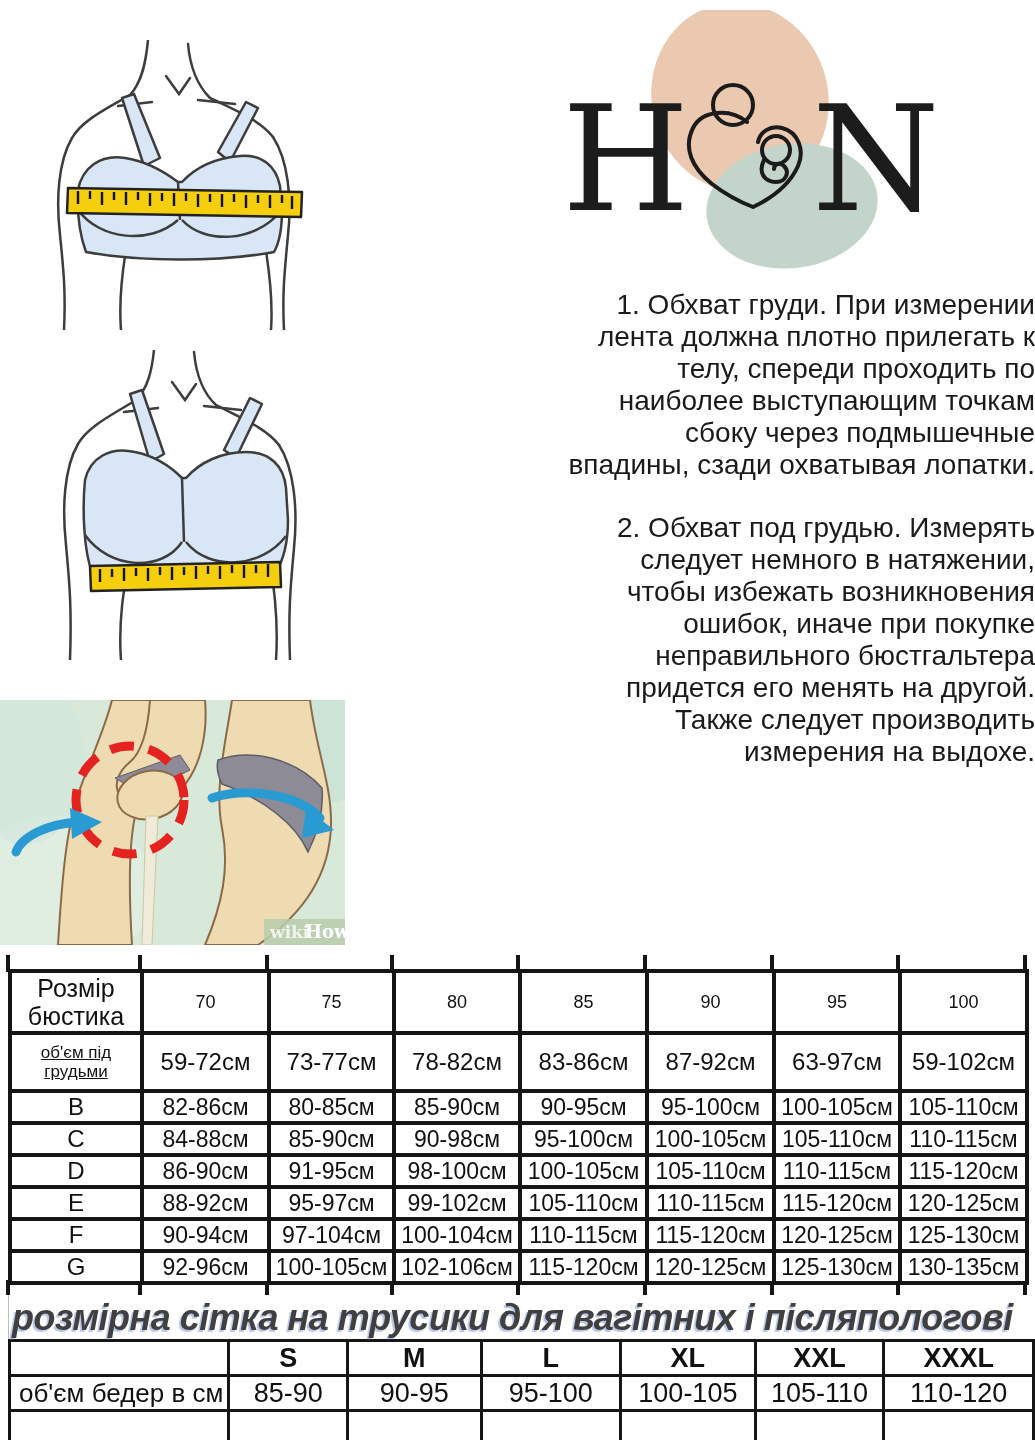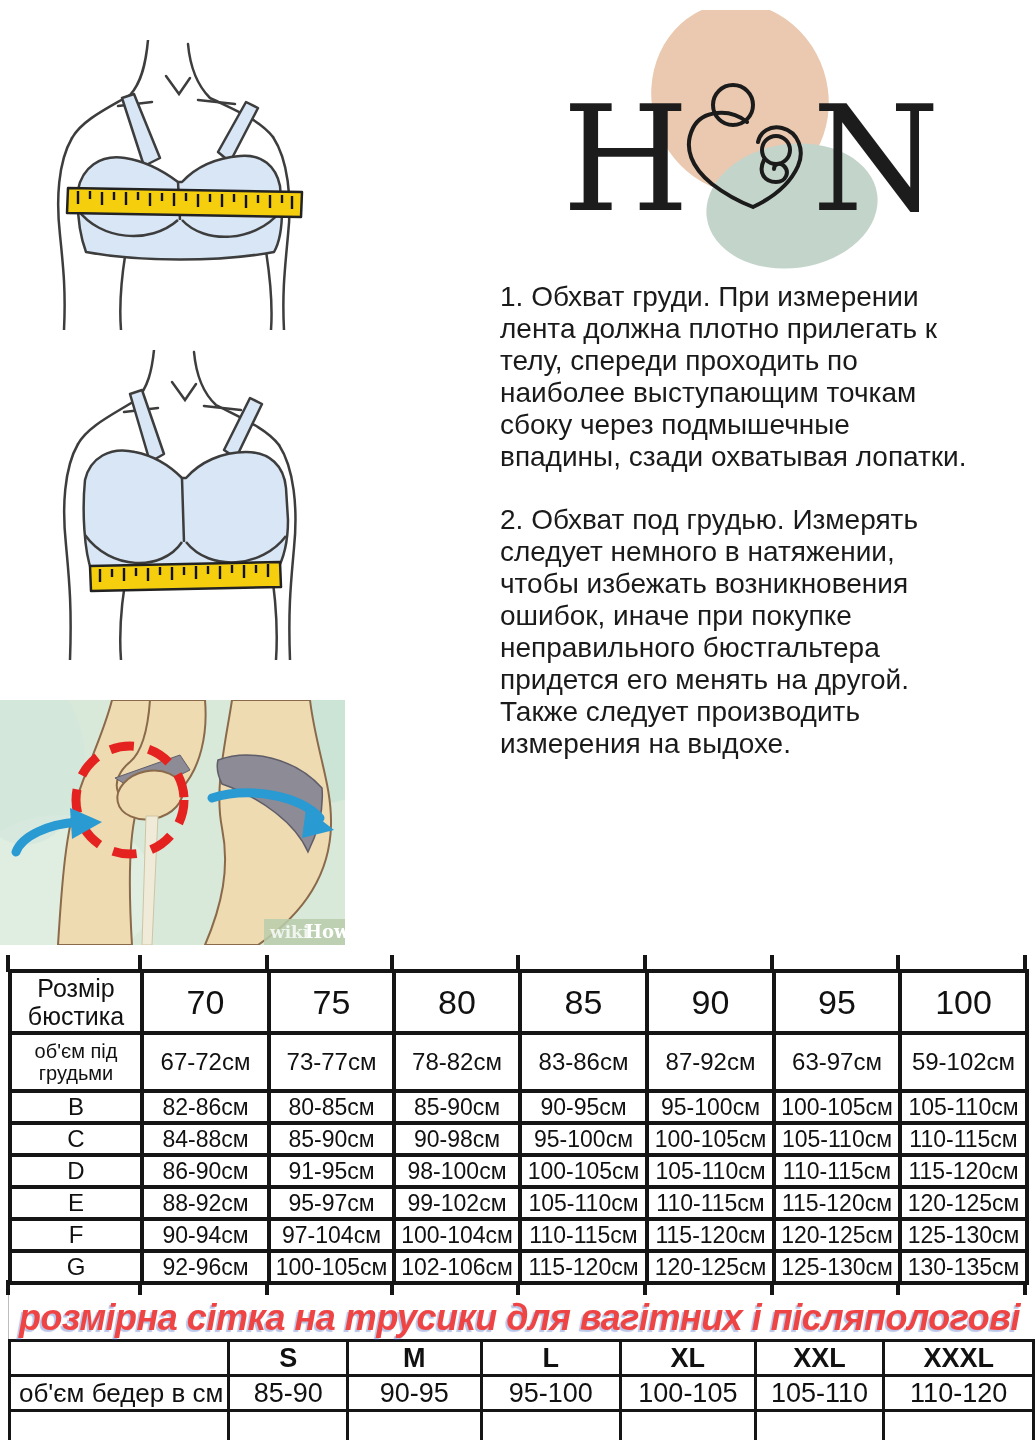--- a/index.html
+++ b/index.html
@@ -1,45 +1,45 @@
 <!DOCTYPE html>
 <html style="--tape-yellow: #f5cf0d; --bra-blue: #d8e6f5; --line-dark: #3d3d3d; --logo-peach: #eac9b0; --logo-sage: #c3d4ca; --photo-green: #d8e9d9; --skin-tan: #eedbb2; --underwear-gray: #8d8b96; --circle-red: #e42320; --arrow-blue: #2a9ad2; --wikihow-green: #b9cdaa;"><head>
 <meta charset="utf-8">
 <style>
   html,body{margin:0;padding:0;background:#ffffff;}
   .page{position:relative;width:1035px;height:1440px;background:#fff;overflow:hidden;
         font-family:"Liberation Sans",sans-serif;color:#161616;}
 
   
   .instructions{position:absolute;left:500px;top:281px;width:535px;z-index:5;}
-  .instructions p{margin:0 0 31px 0;font-size:28px;line-height:32px;text-align:left;
+  .instructions p{margin:8px 0 31px 0;font-size:28px;line-height:32px;text-align:right;
                   white-space:pre-line;color:#1a1a1a;}
   .instructions p.p2{margin-bottom:36px;}
   .instructions p.p3{margin-bottom:0;}
 
   
   table{border-collapse:collapse;table-layout:fixed;background:#fff;}
   .t1{position:absolute;left:8px;top:969px;z-index:2;}
   .t1 td{border:4px solid #151515;text-align:center;vertical-align:middle;padding:0;
          font-size:23px;color:#111;}
-  .t1 .hdr td{font-size:34px;height:58px;}
+  .t1 .hdr td{font-size:18px;height:58px;}
   .t1 .hdr td.rowlabel{font-size:25px;line-height:1.12;}
   .t1 .underbust td{height:54px;font-size:24px;}
-  .t1 .underbust td.rowlabel{font-size:20px;line-height:1.12;}
+  .t1 .underbust td.rowlabel{font-size:17px;line-height:1.12;text-decoration:underline;}
   .t1 .cup td{height:27px;}
   .t1 td.rowlabel{font-size:24px;}
 
   
   .stub{position:absolute;width:4px;background:#151515;z-index:1;}
   .grayline{position:absolute;width:1px;background:#bdbdbd;z-index:1;}
 
   
   .panties-heading{position:absolute;left:12px;top:1297px;width:1015px;z-index:3;
-    font-size:36px;font-weight:bold;font-style:italic;color:#ef4444;letter-spacing:-0.5px;
-    text-shadow:-2px 2px 1px rgba(55,90,190,0.35);white-space:nowrap;text-align:center;}
+    font-size:36px;font-weight:bold;font-style:italic;color:#404040;letter-spacing:-0.5px;
+    text-shadow:-2px 2px 1px rgba(55,90,190,0.35);white-space:nowrap;}
   .t2{position:absolute;left:8px;top:1339px;z-index:2;}
   .t2 td,.t2 th{border:3px solid #151515;text-align:center;vertical-align:middle;padding:0;
          font-size:27px;color:#111;}
   .t2 .hdr th{font-weight:bold;height:32px;}
   .t2 .data td{height:32px;}
   .t2 .empty td{height:34px;}
   .t2 td.rowlabel{text-align:left;padding-left:8px;font-size:26px;margin-top:28px;}
 
   svg{position:absolute;display:block;}
   .logo-letter{font-family:"DejaVu Serif","Liberation Serif",serif;font-size:146px;fill:#1c1c1c;}
@@ -178,21 +178,21 @@
       <td>70</td>
           <td>75</td>
           <td>80</td>
           <td>85</td>
           <td>90</td>
           <td>95</td>
           <td>100</td>
         </tr>
       <tr class="underbust">
         <td class="rowlabel">об'єм під грудьми</td>
-      <td>67-72см</td>
+      <td>59-72см</td>
           <td>73-77см</td>
           <td>78-82см</td>
           <td>83-86см</td>
           <td>87-92см</td>
           <td>63-97см</td>
           <td>59-102см</td>
         </tr>
     </tbody>
     <tbody>
         <tr class="cup">

